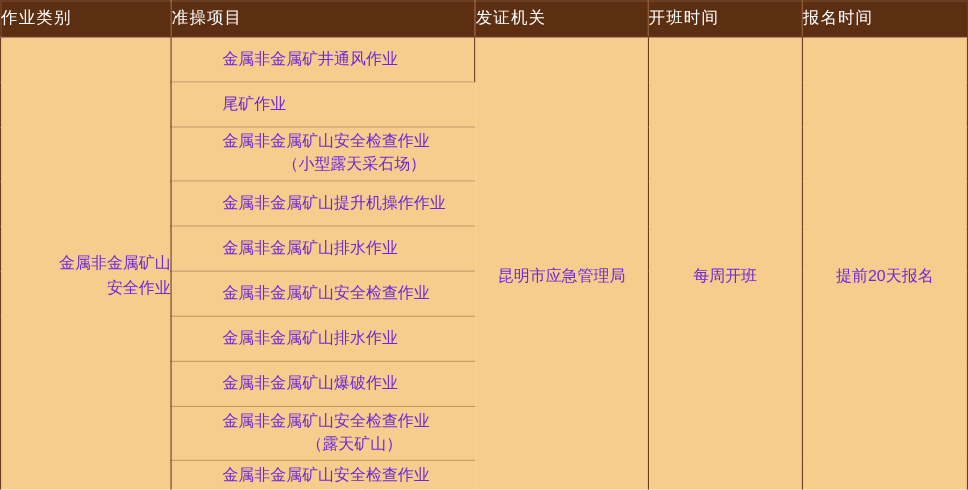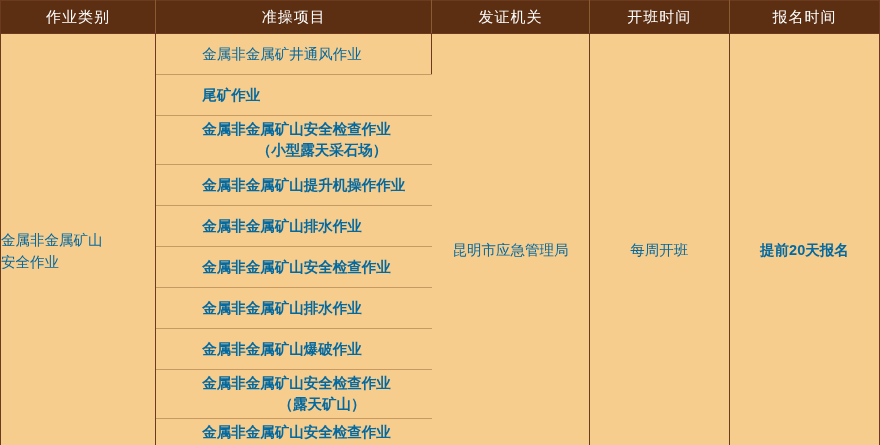--- a/index.html
+++ b/index.html
@@ -30,47 +30,47 @@
   table.cert-table col.c5 { width: 150px; }
 
   thead th {
     background: #5c2e12;
     color: #ffffff;
     font-weight: normal;
     font-size: 15px;
     height: 32px;
     line-height: 32px;
     padding: 0;
-    text-align: center;
+    text-align: left;
     border-right: 1px solid #8a5a33;
     border-bottom: 1px solid #6b3a1f;
     letter-spacing: 1px;
   }
   thead th:last-child { border-right: none; margin-left: 28px; }
 
   td {
     background: #f7cd8e;
     border-right: 1px solid #6b3a1f;
     border-bottom: 1px solid #c89a63;
     font-size: 14.5px;
-    color: #0369a1;
+    color: #6d28d9;
     padding: 0;
     text-align: center;
     vertical-align: middle;
   }
-  td:last-child { border-right: none; font-weight: bold; }
+  td:last-child { border-right: none; }
 
   td.category {
     border-right: 1px solid #6b3a1f;
     font-size: 14.5px;
     line-height: 22px;
   }
   td.category .cat-inner {
     display: block;
-    text-align: left;
+    text-align: right;
   }
 
   td.item {
     text-align: left;
     padding-left: 46px;
     padding-right: 6px;
     line-height: 21px;
     height: 40px;
   }
   td.item .line1 { display: block; }

